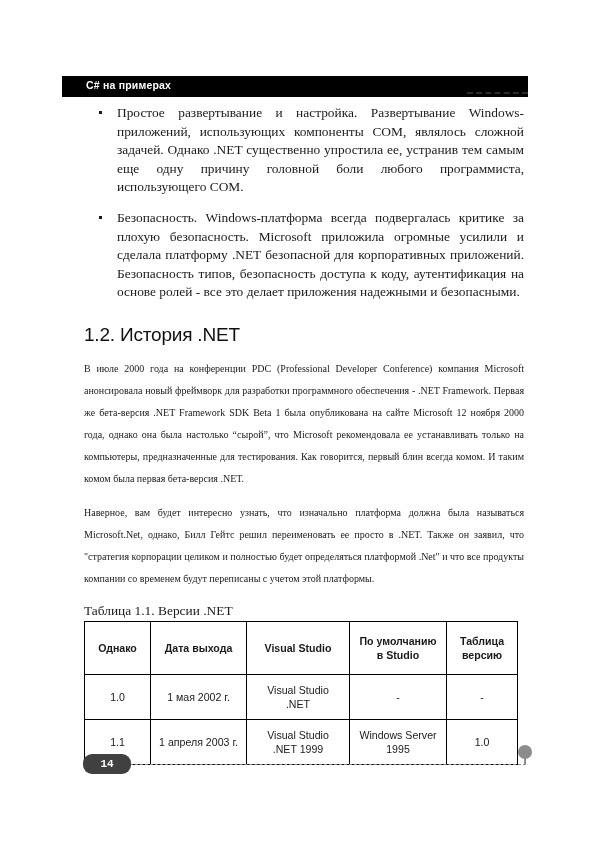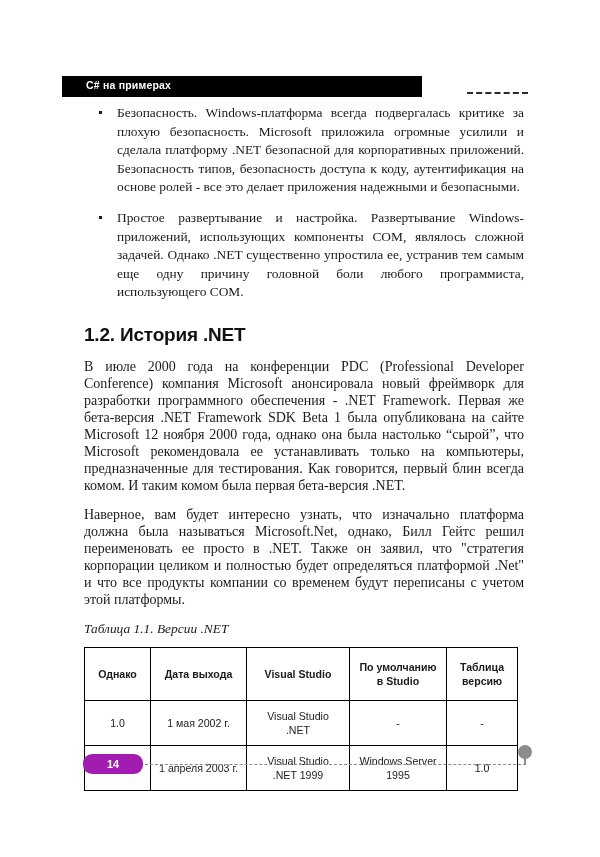--- a/index.html
+++ b/index.html
@@ -23,21 +23,21 @@
     width: 600px;
     height: 857px;
     background: #ffffff;
   }
 
   
   .header-band {
     position: absolute;
     left: 62px;
     top: 76px;
-    width: 360px;
+    width: 466px;
     height: 21px;
     background: #000000;
   }
   .header-title {
     position: absolute;
     left: 24px;
     top: 3px;
     font-family: "Liberation Sans", "DejaVu Sans", sans-serif;
     font-weight: bold;
     font-size: 10.5px;
@@ -82,40 +82,39 @@
     left: 15px;
     top: 7px;
     width: 3px;
     height: 3px;
     background: #1a1a1a;
   }
 
   h2.section-heading {
     font-family: "Liberation Sans", "DejaVu Sans", sans-serif;
     font-size: 19px;
-    font-weight: bold;
+    font-weight: normal;
     color: #111111;
     margin: 22px 0 12px 0;
     letter-spacing: -0.2px;
   }
 
   p.body-par {
     margin: 0 0 12px 0;
-    font-size: 14px;
-    line-height: 17px;
+    font-size: 10px;
+    line-height: 22px;
     text-align: justify;
     text-justify: inter-word;
   }
 
   p.table-caption {
-    margin: 8px 0 9px 0;
+    margin: 8px 0 1px 0;
     font-size: 13.4px;
     line-height: 18px;
     text-align: left;
-    font-style: italic;
   }
 
   
   table.versions-table {
     border-collapse: collapse;
     width: 433px;
     table-layout: fixed;
     font-family: "Liberation Sans", "DejaVu Sans", sans-serif;
   }
   table.versions-table th,
@@ -147,26 +146,26 @@
     left: 130px;
     top: 764px;
     width: 396px;
     height: 0;
     border-top: 1.6px dashed #8c8c8c;
   }
   .page-number {
     position: absolute;
     left: 83px;
     top: 754px;
-    width: 60px;
+    width: 48px;
     height: 20px;
     border-radius: 9px;
-    background: #a21caf;
+    background: #404040;
     color: #ffffff;
-    font-family: Liberation Sans, sans-serif;
+    font-family: Liberation Mono, monospace;
     font-size: 11px;
     font-weight: bold;
     display: flex;
     align-items: center;
     justify-content: center;
   }
   .footer-dot {
     position: absolute;
     left: 518px;
     top: 745px;
@@ -192,25 +191,25 @@
   <div class="header-band">
     <span class="header-title">C# на примерах</span>
   </div>
   <div class="header-dashes"></div>
 
   <div class="content">
 
     <ul class="bullet-list">
       <li class="bullet-item">
         <span class="dot"></span>
-        <span>Безопасность. Windows-платформа всегда подвергалась критике за плохую безопасность. Microsoft приложила огромные усилили и сделала платформу .NET безопасной для корпоративных приложений. Безопасность типов, безопасность доступа к коду, аутентификация на основе ролей - все это делает приложения надежными и безопасными.</span>
+        <span>Простое развертывание и настройка. Развертывание Windows-приложений, использующих компоненты COM, являлось сложной задачей. Однако .NET существенно упростила ее, устранив тем самым еще одну причину головной боли любого программиста, использующего COM.</span>
       </li>
       <li class="bullet-item">
         <span class="dot"></span>
-        <span>Простое развертывание и настройка. Развертывание Windows-приложений, использующих компоненты COM, являлось сложной задачей. Однако .NET существенно упростила ее, устранив тем самым еще одну причину головной боли любого программиста, использующего COM.</span>
+        <span>Безопасность. Windows-платформа всегда подвергалась критике за плохую безопасность. Microsoft приложила огромные усилили и сделала платформу .NET безопасной для корпоративных приложений. Безопасность типов, безопасность доступа к коду, аутентификация на основе ролей - все это делает приложения надежными и безопасными.</span>
       </li>
     </ul>
 
     <h2 class="section-heading">1.2. История .NET</h2>
 
     <p class="body-par">В июле 2000 года на конференции PDC (Professional Developer Conference) компания Microsoft анонсировала новый фреймворк для разработки программного обеспечения - .NET Framework. Первая же бета-версия .NET Framework SDK Beta 1 была опубликована на сайте Microsoft 12 ноября 2000 года, однако она была настолько “сырой”, что Microsoft рекомендовала ее устанавливать только на компьютеры, предназначенные для тестирования. Как говорится, первый блин всегда комом. И таким комом была первая бета-версия .NET.</p>
     <p class="body-par">Наверное, вам будет интересно узнать, что изначально платформа должна была называться Microsoft.Net, однако, Билл Гейтс решил переименовать ее просто в .NET. Также он заявил, что "стратегия корпорации целиком и полностью будет определяться платформой .Net" и что все продукты компании со временем будут переписаны с учетом этой платформы.</p>
 
     <p class="table-caption">Таблица 1.1. Версии .NET</p>
 

